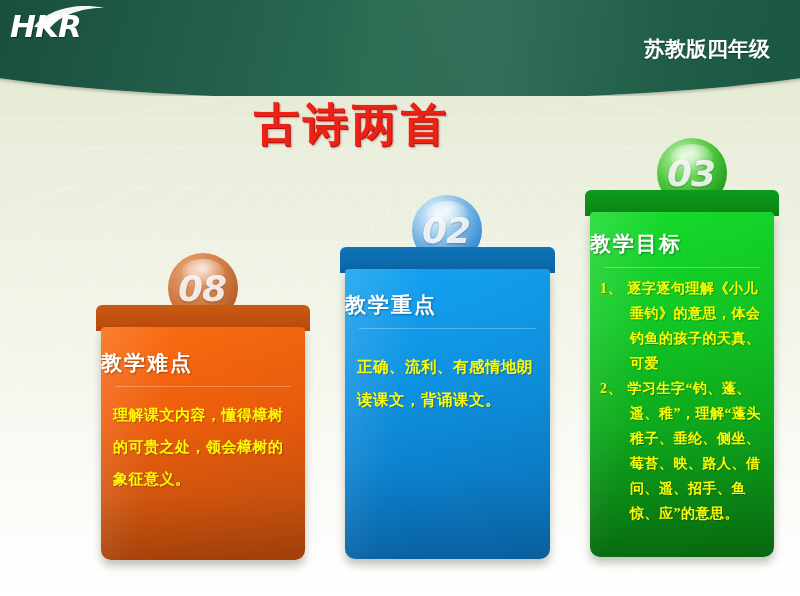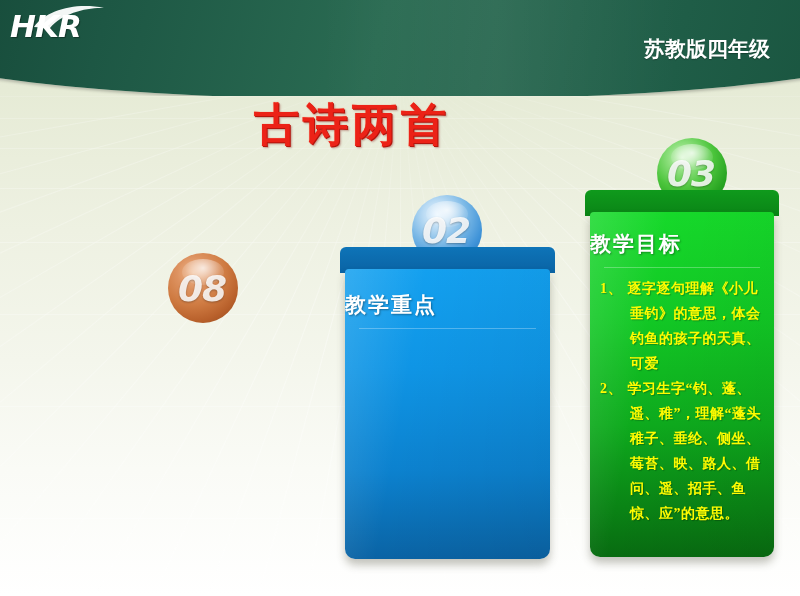--- a/index.html
+++ b/index.html
@@ -278,32 +278,46 @@
 
   <div class="course-label">苏教版四年级</div>
 
   <div class="slide-title">古诗两首</div>
 
   <div class="badge" id="badge-03">
     <div class="shadow"></div>
     <div class="spec"></div>
     <div class="num">08</div>
   </div>
+  <div class="card" id="card-03">
+    <div class="bevel"></div>
+    <div class="face">
+      <div class="gloss"></div>
+      <div class="card-title">教学难点</div>
+      <div class="divider"></div>
+      <div class="card-body">
+        <p>理解课文内容，懂得樟树的可贵之处，领会樟树的象征意义。</p>
+      </div>
+    </div>
+  </div>
 
   <div class="badge" id="badge-02">
     <div class="shadow"></div>
     <div class="spec"></div>
     <div class="num">02</div>
   </div>
   <div class="card" id="card-02">
     <div class="bevel"></div>
     <div class="face">
       <div class="gloss"></div>
       <div class="card-title">教学重点</div>
       <div class="divider"></div>
+      <div class="card-body">
+        <p>正确、流利、有感情地朗读课文，背诵课文。</p>
+      </div>
     </div>
   </div>
 
   <div class="badge" id="badge-01">
     <div class="shadow"></div>
     <div class="spec"></div>
     <div class="num">03</div>
   </div>
   <div class="card" id="card-01">
     <div class="bevel"></div>

